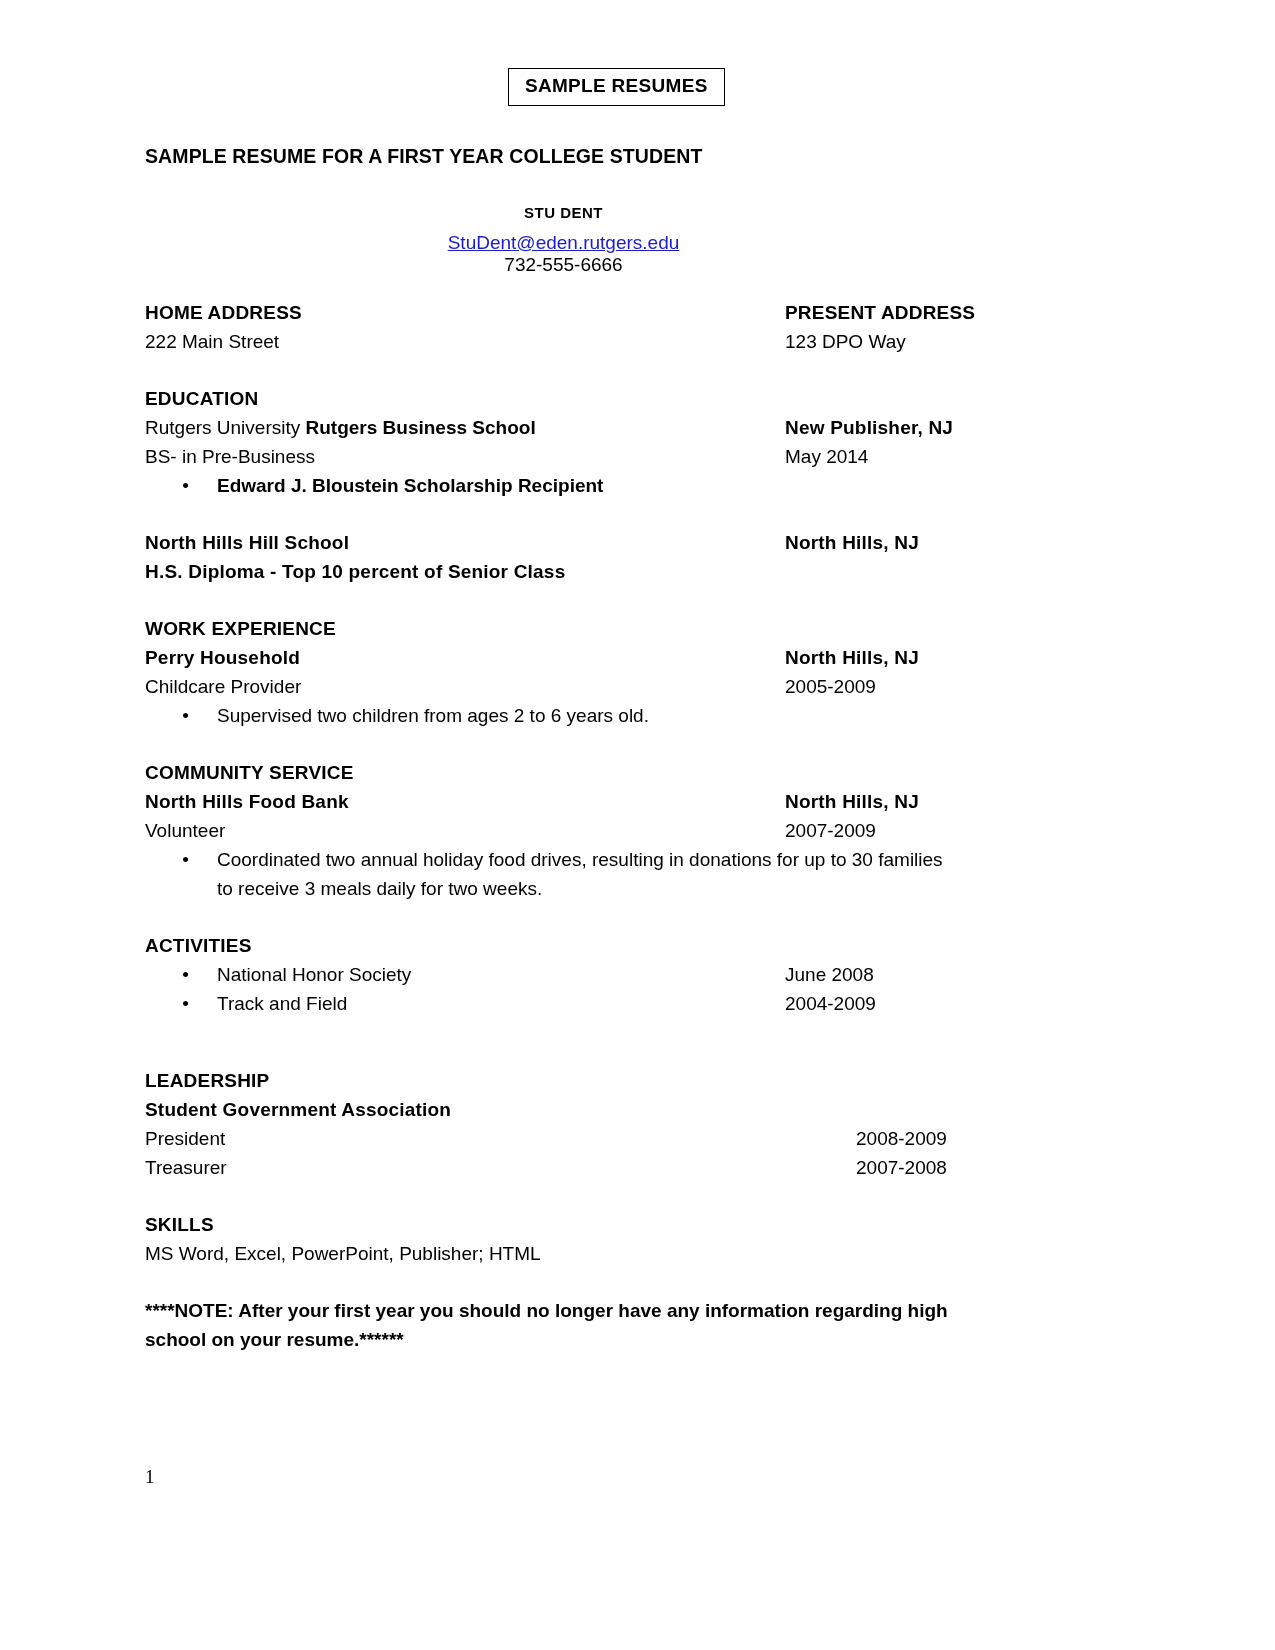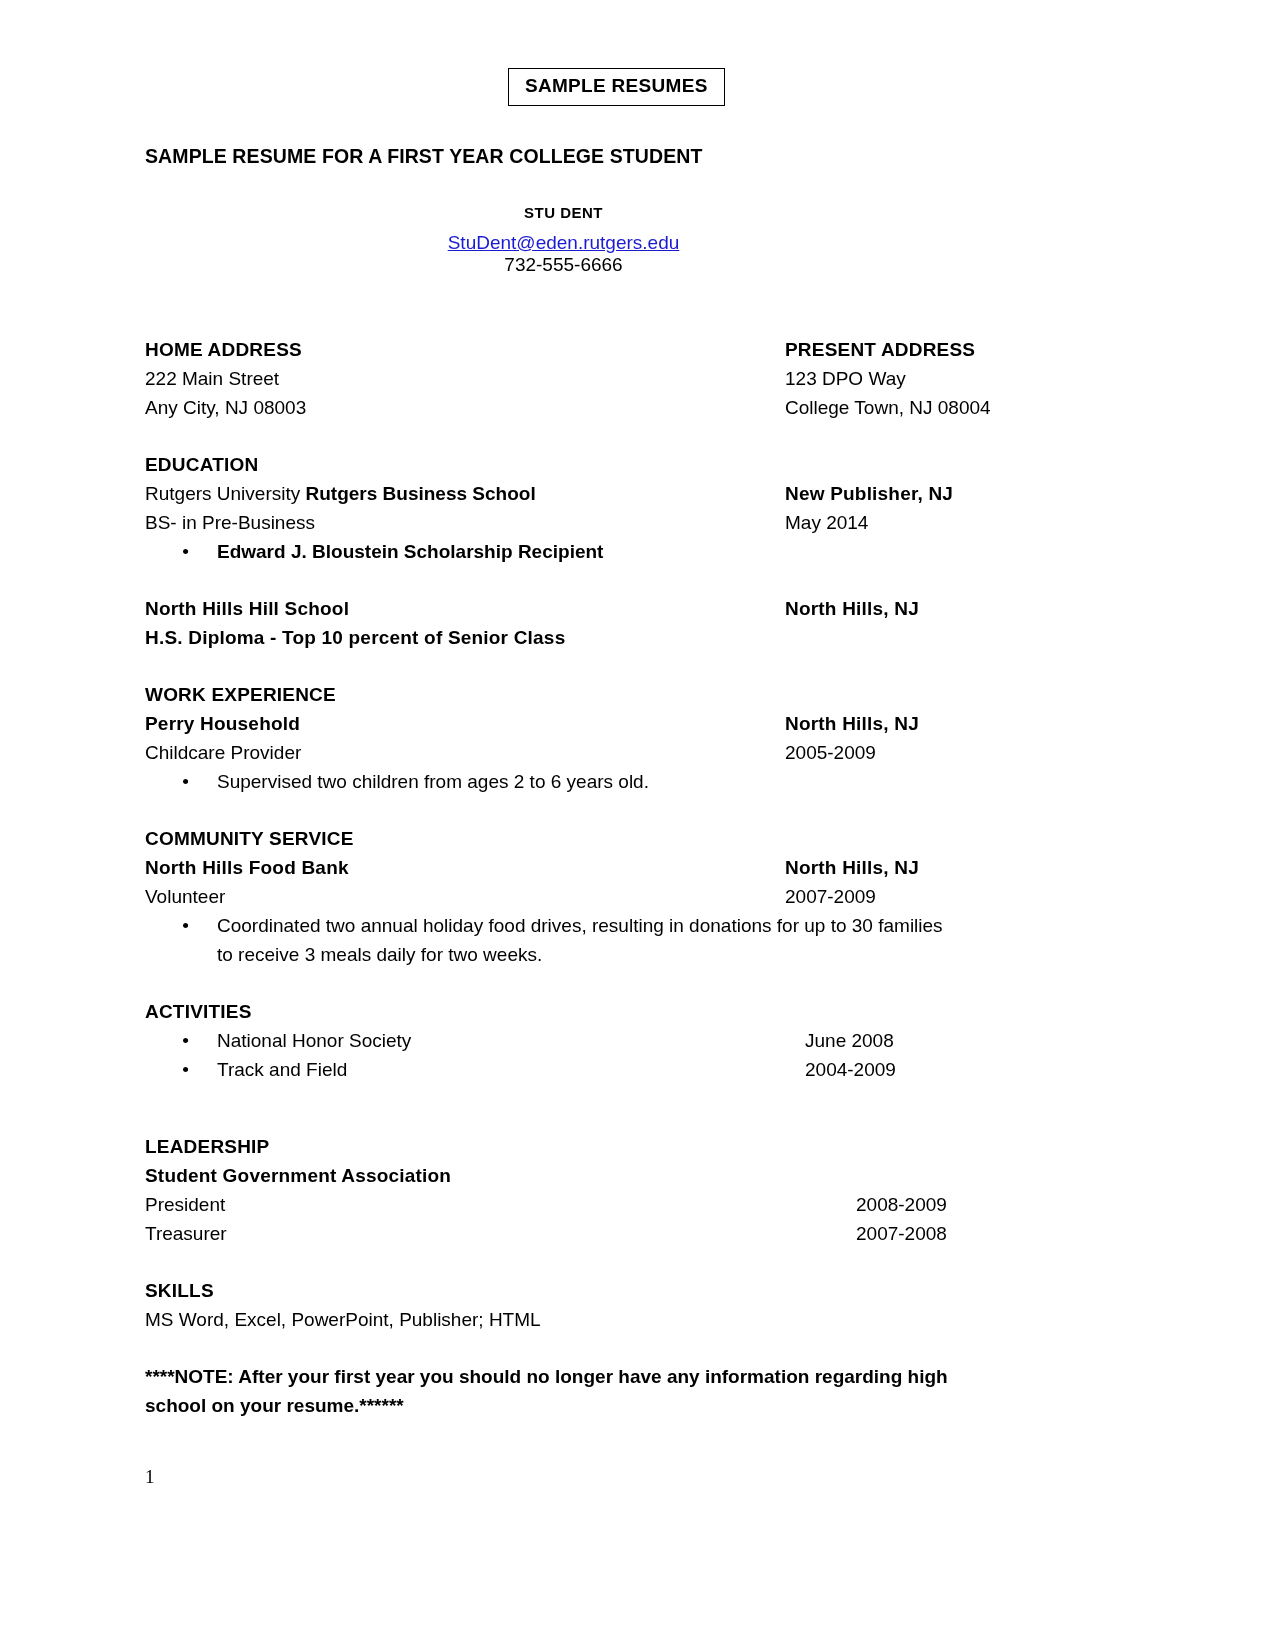--- a/index.html
+++ b/index.html
@@ -60,21 +60,21 @@
     display: inline-block;
     margin-top: 11px;
   }
   .cand-phone {
     font-size: 19px;
   }
   
   .content {
     position: absolute;
     left: 145px;
-    top: 335px;
+    top: 298px;
     width: 945px;
   }
   .row {
     position: relative;
     display: flex;
     justify-content: flex-start;
     font-size: 19px;
     line-height: 29px;
   }
   .col-left {
@@ -107,21 +107,20 @@
   }
   .bullet-text {
     flex: 0 0 auto;
     width: 568px;
   }
   .bullet-text.wide {
     width: 890px;
   }
   .bullet-right {
     flex: 1 1 auto;
-    margin-left: 20px;
   }
   .note {
     font-weight: bold;
     font-size: 19px;
     line-height: 29px;
     width: 915px;
   }
   .page-num {
     position: absolute;
     left: 145px;
@@ -148,24 +147,20 @@
   <div class="content">
 
     <div class="row">
       <div class="col-left sec-head">HOME ADDRESS</div>
       <div class="col-right sec-head">PRESENT ADDRESS</div>
     </div>
     <div class="row">
       <div class="col-left">222 Main Street</div>
       <div class="col-right">123 DPO Way</div>
     </div>
-    <div class="row">
-      <div class="col-left">Any City, NJ  08003</div>
-      <div class="col-right">College Town, NJ 08004</div>
-    </div>
 
     <div class="gap-md"></div>
 
     <div class="row">
       <div class="col-left sec-head">EDUCATION</div>
     </div>
     <div class="row">
       <div class="col-left">
         <span>Rutgers University </span><span class="b">Rutgers Business School</span>
       </div>

